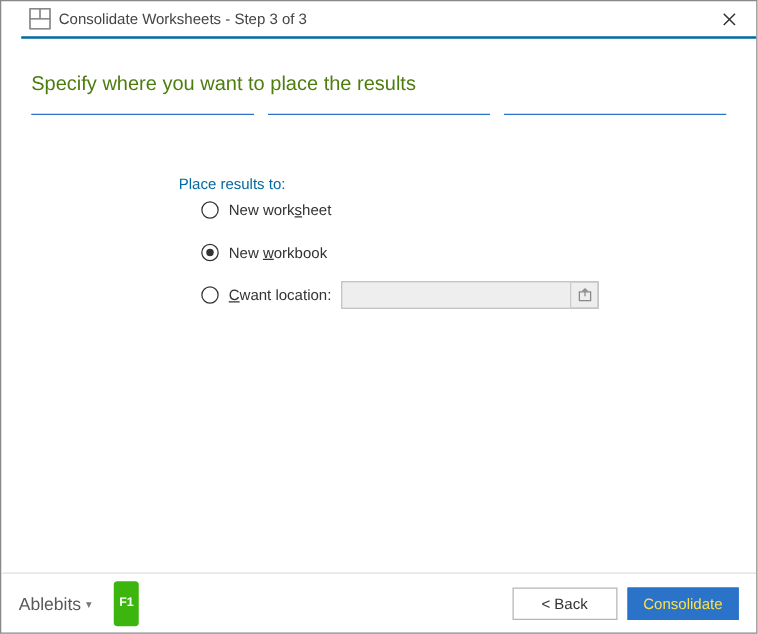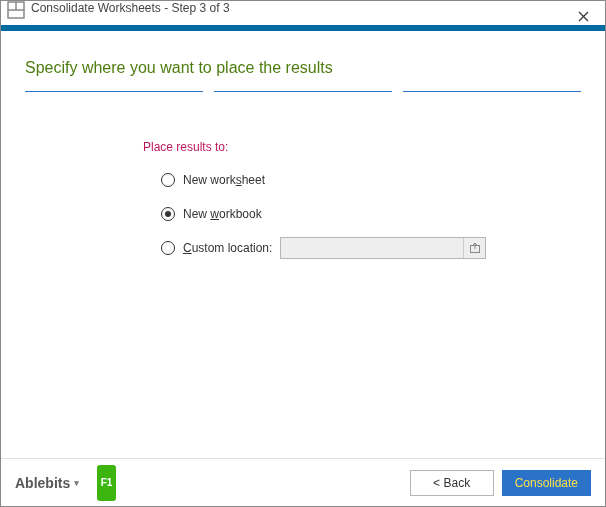--- a/index.html
+++ b/index.html
@@ -11,22 +11,24 @@
     background: #fff;
     width: 606px;
     height: 507px;
     border: 1px solid #888;
     position: relative;
     overflow: hidden;
   }
   .titlebar {
     height: 30px;
     display: flex;
-    border-bottom: 6px solid #0369a1;
+    align-items: center;
+    border-bottom: 2px solid #0369a1;
     padding: 0 0 0 6px;
+    margin-left: 16px;
   }
   .titlebar .app-icon {
     width: 18px; height: 18px;
     margin-right: 6px;
     display: flex; align-items: center; justify-content: center;
   }
   .titlebar .title-text {
     flex: 1;
     font-size: 12px;
     color: #444;
@@ -51,22 +53,22 @@
       #2a73c9 0%, #2a73c9 32%, #fff 32%, #fff 34%,
       #2a73c9 34%, #2a73c9 66%, #fff 66%, #fff 68%,
       #2a73c9 68%, #2a73c9 100%);
     margin-bottom: 48px;
   }
   .options-block {
     margin-left: 118px;
   }
   .options-heading {
     font-size: 12px;
-    color: #be185d;
-    margin-bottom: 16px;
+    color: #0369a1;
+    margin-bottom: 4px;
   }
   .radio-row {
     display: flex;
     align-items: center;
     margin: 0 0 14px 18px;
     height: 20px;
   }
   .radio {
     width: 14px; height: 14px;
     border: 1px solid #333;
@@ -114,21 +116,21 @@
     left: 0; right: 0; bottom: 0;
     height: 48px;
     border-top: 1px solid #e0e0e0;
     display: flex;
     align-items: center;
     padding: 0 14px;
     gap: 8px;
   }
   .brand {
     font-size: 14px;
-    font-weight: 700;
+    font-weight: 400;
     color: #585858;
     display: flex;
     align-items: center;
     gap: 4px;
   }
   .brand-caret { font-size: 9px; color: #777; }
   .f1-badge {
     margin-left: 10px;
     background: #3cb60e;
     color: #fff;
@@ -193,21 +195,21 @@
     <div class="radio-row">
       <span class="radio checked"></span>
       <span class="radio-label">
         <span>New </span><span class="ul">w</span><span>orkbook</span>
       </span>
     </div>
 
     <div class="radio-row">
       <span class="radio"></span>
       <span class="radio-label">
-        <span class="ul">C</span><span>ustom location:</span>
+        <span class="ul">C</span><span>want location:</span>
       </span>
       <div class="loc-input-wrap">
         <input class="loc-input" type="text" disabled="" value="" style="">
         <div class="loc-picker">
           <svg width="12" height="12" viewBox="0 0 12 12">
             <rect x="1.5" y="3.5" width="9" height="7" fill="none" stroke="#888" stroke-width="1"></rect>
             <path d="M6 7 L6 1 M6 1 L4 3 M6 1 L8 3" fill="none" stroke="#888" stroke-width="1"></path>
           </svg>
         </div>
       </div>

